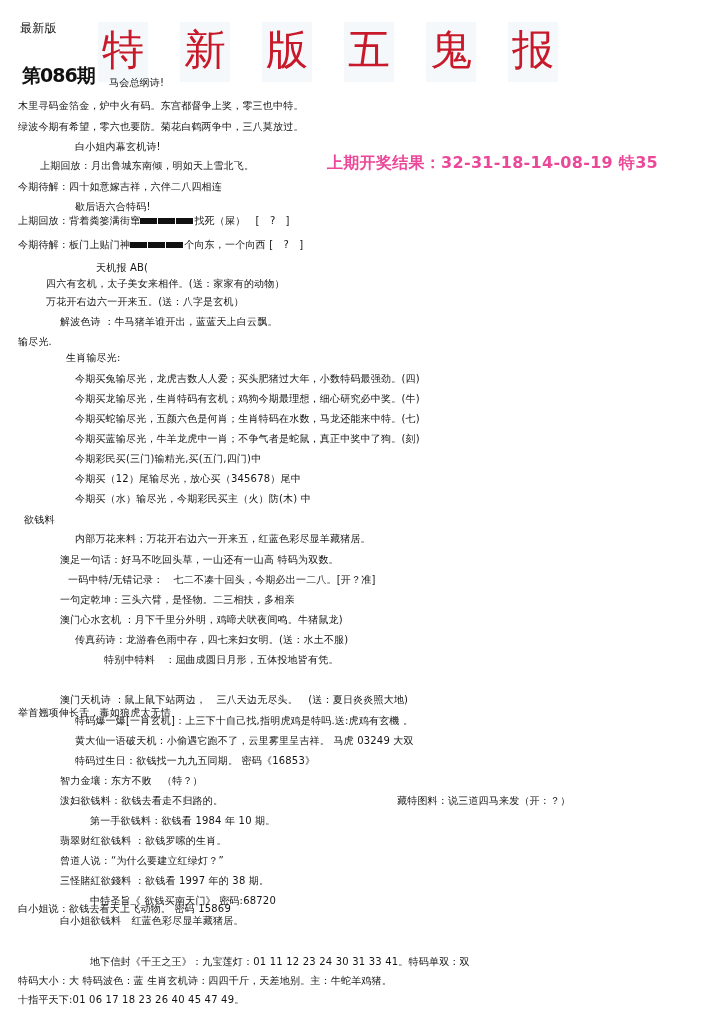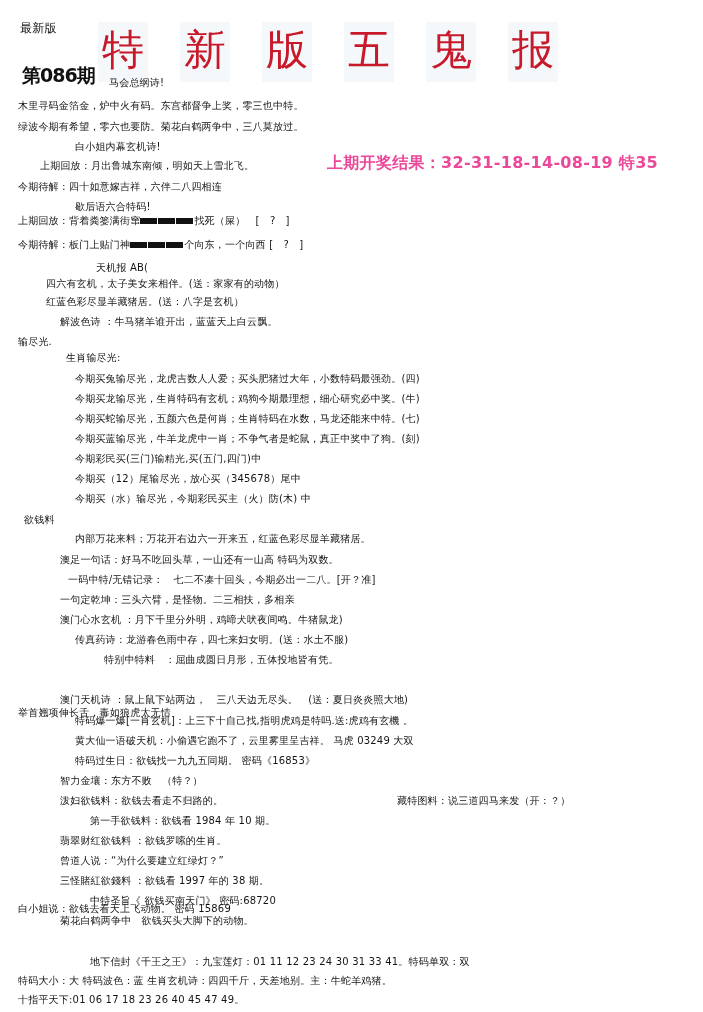--- a/index.html
+++ b/index.html
@@ -41,21 +41,21 @@
 
 <div class="ln" style="left: 18px; top: 213px;">
   <span>上期回放：背着粪篓满街窜</span><span class="blocks"><i></i><i></i><i></i></span><span>找死（屎）　[　?　]</span>
 </div>
 <div class="ln" style="left: 18px; top: 236.7px;">
   <span>今期待解：板门上贴门神</span><span class="blocks"><i></i><i></i><i></i></span><span>个向东，一个向西 [　?　]</span>
 </div>
 
 <div class="ln" style="left: 60px; top: 260px; margin-left: 36px;">天机报 AB(</div>
 <div class="ln" style="left: 46px; top: 275.82px;">四六有玄机，太子美女来相伴。(送：家家有的动物）</div>
-<div class="ln" style="left: 46px; top: 294.402px;">红蓝色彩尽显羊藏猪居。(送：八字是玄机）</div>
+<div class="ln" style="left: 46px; top: 294.402px;">万花开右边六一开来五。(送：八字是玄机）</div>
 <div class="ln" style="left: 60px; top: 313.962px; text-align: center;">解波色诗 ：牛马猪羊谁开出，蓝蓝天上白云飘。</div>
 <div class="ln" style="left: 18px; top: 333.522px;">输尽光.</div>
 <div class="ln" style="left: 66px; top: 350.148px;">生肖输尽光:</div>
 <div class="ln" style="left: 75px; top: 370.686px;">今期买兔输尽光，龙虎吉数人人爱；买头肥猪过大年，小数特码最强劲。(四)</div>
 <div class="ln" style="left: 75px; top: 391.224px;">今期买龙输尽光，生肖特码有玄机；鸡狗今期最理想，细心研究必中奖。(牛)</div>
 <div class="ln" style="left: 75px; top: 410.784px;">今期买蛇输尽光，五颜六色是何肖；生肖特码在水数，马龙还能来中特。(七)</div>
 <div class="ln" style="left: 75px; top: 431.322px;">今期买蓝输尽光，牛羊龙虎中一肖；不争气者是蛇鼠，真正中奖中了狗。(刻)</div>
 <div class="ln" style="left: 75px; top: 450.882px;">今期彩民买(三门)输精光,买(五门,四门)中</div>
 <div class="ln" style="left: 75px; top: 471.42px;">今期买（12）尾输尽光，放心买（345678）尾中</div>
 <div class="ln" style="left: 75px; top: 490.98px;">今期买（水）输尽光，今期彩民买主（火）防(木) 中</div>
@@ -73,17 +73,17 @@
 <div class="ln" style="left: 75px; top: 732.546px;">黄大仙一语破天机：小偷遇它跑不了，云里雾里呈吉祥。 马虎 03249 大双</div>
 <div class="ln" style="left: 75px; top: 753.084px;">特码过生日：欲钱找一九九五同期。 密码《16853》</div>
 <div class="ln" style="left: 60px; top: 772.644px;">智力金壤：东方不败　（特？）</div>
 <div class="ln" style="left: 60px; top: 793.182px;">泼妇欲钱料：欲钱去看走不归路的。</div>
 <div class="ln" style="left: 397px; top: 793.182px;">藏特图料：说三道四马来发（开：？）</div>
 <div class="ln" style="left: 90px; top: 812.742px;">第一手欲钱料：欲钱看 1984 年 10 期。</div>
 <div class="ln" style="left: 60px; top: 833.28px;">翡翠财红欲钱料 ：欲钱罗嗦的生肖。</div>
 <div class="ln" style="left: 60px; top: 852.84px;">曾道人说：“为什么要建立红绿灯？”</div>
 <div class="ln" style="left: 60px; top: 873.378px;">三怪賭紅欲錢料 ：欲钱看 1997 年的 38 期。</div>
 <div class="ln" style="left: 90px; top: 892.938px;">中特圣旨《 欲钱买南天门》 密码:68720</div>
-<div class="ln" style="left: 60px; top: 913.476px;">菊花白鹤两争中　欲钱买头大脚下的动物。</div>
+<div class="ln" style="left: 60px; top: 913.476px;">白小姐欲钱料　红蓝色彩尽显羊藏猪居。</div>
 <div class="ln" style="left: 18px; top: 901px;">白小姐说：欲钱去看天上飞动物。 密码 15869</div>
 <div class="ln" style="left: 90px; top: 953.574px;">地下信封《千王之王》：九宝莲灯：01 11 12 23 24 30 31 33 41。特码单双：双</div>
 <div class="ln" style="left: 18px; top: 973.134px;">特码大小：大 特码波色：蓝 生肖玄机诗：四四千斤，天差地别。主：牛蛇羊鸡猪。</div>
 <div class="ln" style="left: 18px; top: 991.716px;">十指平天下:01 06 17 18 23 26 40 45 47 49。</div>
 
 </body></html>

